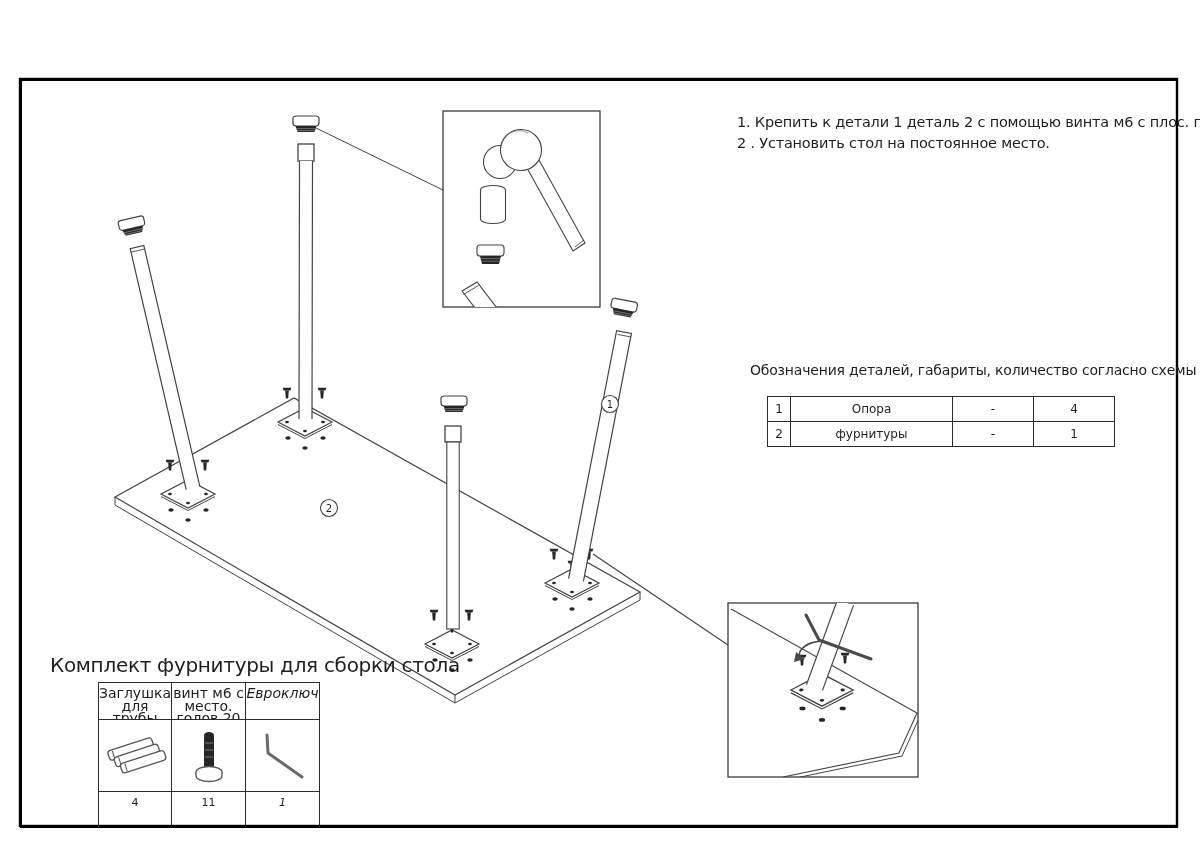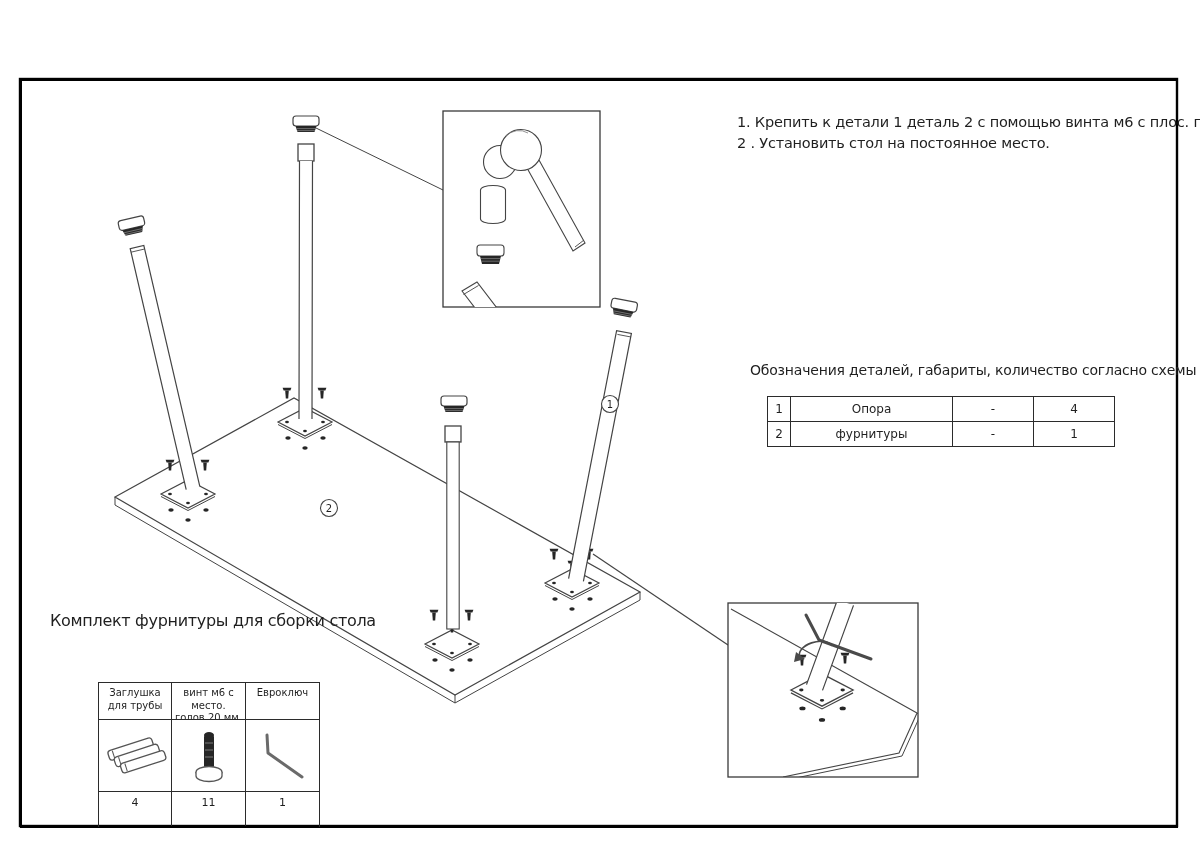--- a/index.html
+++ b/index.html
@@ -13,29 +13,29 @@
 
   
   #parts-title{position:absolute;left:750px;top:362px;font-size:14px;letter-spacing:-0.2px;white-space:nowrap;}
   #parts-table{position:absolute;left:767px;top:396px;width:346px;border:1px solid #2b2b2b;}
   .p-row{display:grid;grid-template-columns:23px 162px 81px 80px;height:24px;}
   .p-row + .p-row{border-top:1px solid #2b2b2b;}
   .p-cell{display:flex;align-items:center;justify-content:center;font-size:12px;border-right:1px solid #2b2b2b;overflow:hidden;}
   .p-cell:last-child{border-right:none;}
 
   
-  #kit-title{position:absolute;left:50px;top:611px;font-size:16px;letter-spacing:-0.3px;white-space:nowrap;}
+  #kit-title{position:absolute;left:50px;top:653px;font-size:20px;letter-spacing:-0.3px;white-space:nowrap;}
   #kit-table{position:absolute;left:98px;top:682px;width:220px;height:144px;border:1px solid #2b2b2b;border-bottom:none;}
   .k-row{display:grid;grid-template-columns:73px 74px 73px;}
   .k-head{height:36px;border-bottom:1px solid #2b2b2b;}
   .k-img{height:71px;border-bottom:1px solid #2b2b2b;}
   .k-qty{height:34px;}
   .k-cell{border-right:1px solid #2b2b2b;display:flex;align-items:flex-start;justify-content:center;text-align:center;overflow:hidden;}
-  .k-cell:last-child{border-right:none;}
-  .k-head .k-cell{font-size:10px;line-height:12.5px;padding-top:4px;}
+  .k-cell:last-child{border-right:none;font-style:italic;}
+  .k-head .k-cell{font-size:14px;line-height:12.5px;padding-top:4px;}
   .k-img .k-cell{align-items:center;}
   .k-qty .k-cell{font-size:11px;padding-top:4px;}
 </style>
 </head>
 <body>
 
 <div id="page">
 
   <svg id="art" width="1200" height="848" viewBox="0 0 1200 848">
     <defs>

